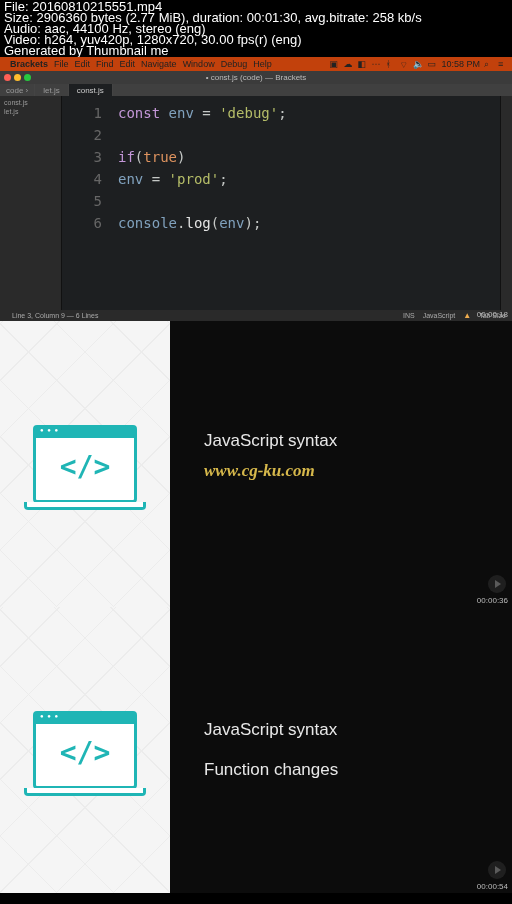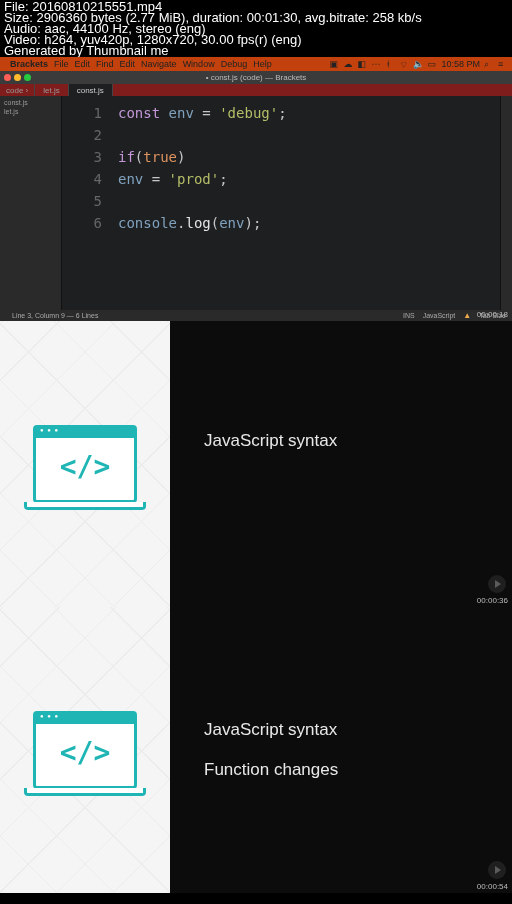--- a/index.html
+++ b/index.html
@@ -17,21 +17,21 @@
 .macbar .ico { width:10px; height:10px; display:inline-block; font-size:9px; }
 
 
 .editor { background:#1d1f21; height:250px; display:flex; flex-direction:column; }
 .titlebar { height:13px; background:#3b3b3b; display:flex; align-items:center; padding:0 4px; font-size:8px; color:#bbb; position:relative; }
 .traffic { display:flex; gap:3px; margin-right:6px;}
 .traffic span { width:7px; height:7px; border-radius:50%; display:inline-block; }
 .traffic .r{background:#ff5f56;} .traffic .y{background:#ffbd2e;} .traffic .g{background:#27c93f;}
 .titlebar .ttl { position:absolute; left:50%; transform:translateX(-50%); }
 
-.tabsrow { height:12px; background:#7f1d1d; display:flex; font-size:8px; color:#999; }
+.tabsrow { height:12px; background:#404040; display:flex; font-size:8px; color:#999; }
 .tabsrow .seg { padding:0 6px; display:flex; align-items:center; border-right:1px solid #444; }
 .tabsrow .tab { padding:0 8px; display:flex; align-items:center; border-right:1px solid #444; cursor:pointer; }
 .tabsrow .tab.active { background:#1d1f21; color:#ccc; }
 
 .workspace { flex:1; display:flex; }
 .sidebar { width:62px; background:#2a2a2a; border-right:1px solid #111; font-size:7px; color:#999; padding:2px 4px; }
 .sidebar .file { padding:1px 0; cursor:pointer; overflow:hidden; text-overflow:ellipsis; white-space:nowrap;}
 .gutter { width:50px; background:#1d1f21; text-align:right; padding:6px 10px 0 0; }
 .gutter .ln { height:22px; font:14px/22px Menlo, Consolas, monospace; color:#666; }
 .code { flex:1; padding:6px 0 0 6px; font:14px/22px Menlo, Consolas, monospace; }
@@ -163,20 +163,21 @@
   <div class="leftcol">
     <div class="pattern"></div>
     <div class="laptop">
       <div class="tbar"></div>
       <div class="codeglyph">&lt;/&gt;</div>
       <div class="base"></div>
     </div>
   </div>
   <div class="rightcol top">
     <div class="slogan">JavaScript syntax</div>
+    <div class="watermark">www.cg-ku.com</div>
   </div>
   <div class="playcircle"></div>
   <span class="ts">00:00:36</span>
 </div>
 
 <div class="slide">
   <div class="leftcol">
     <div class="pattern"></div>
     <div class="laptop">
       <div class="tbar"></div>

